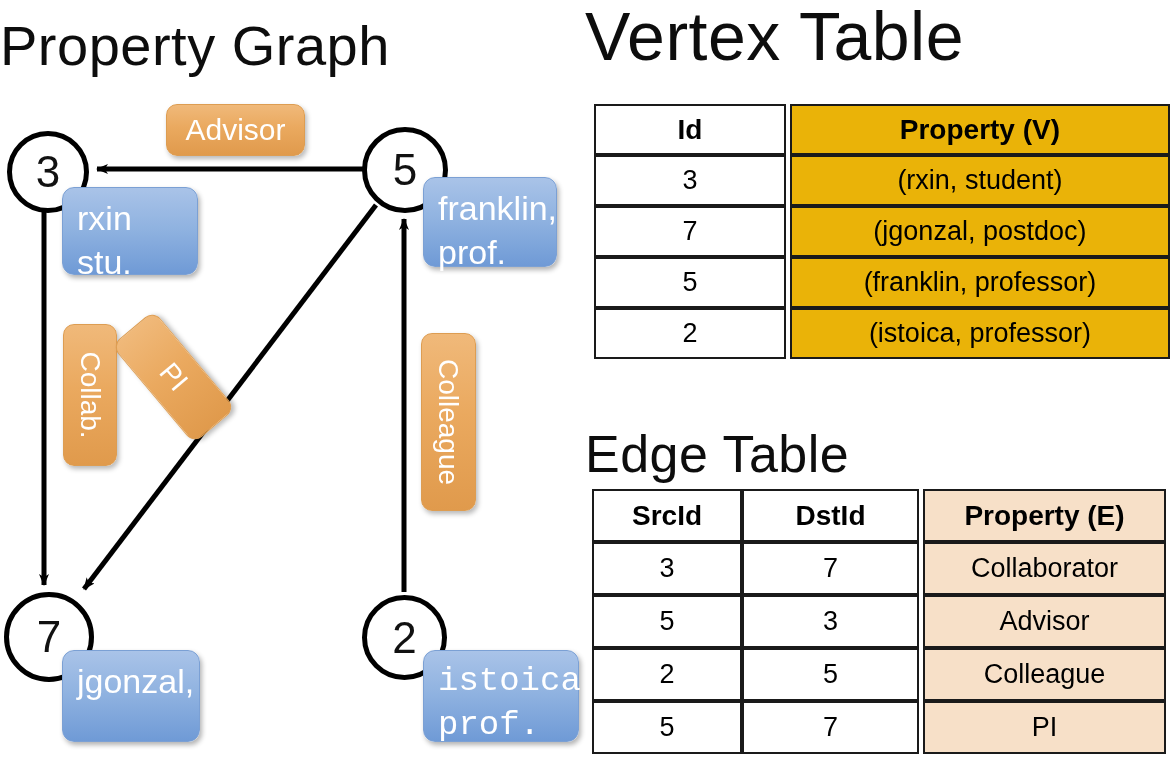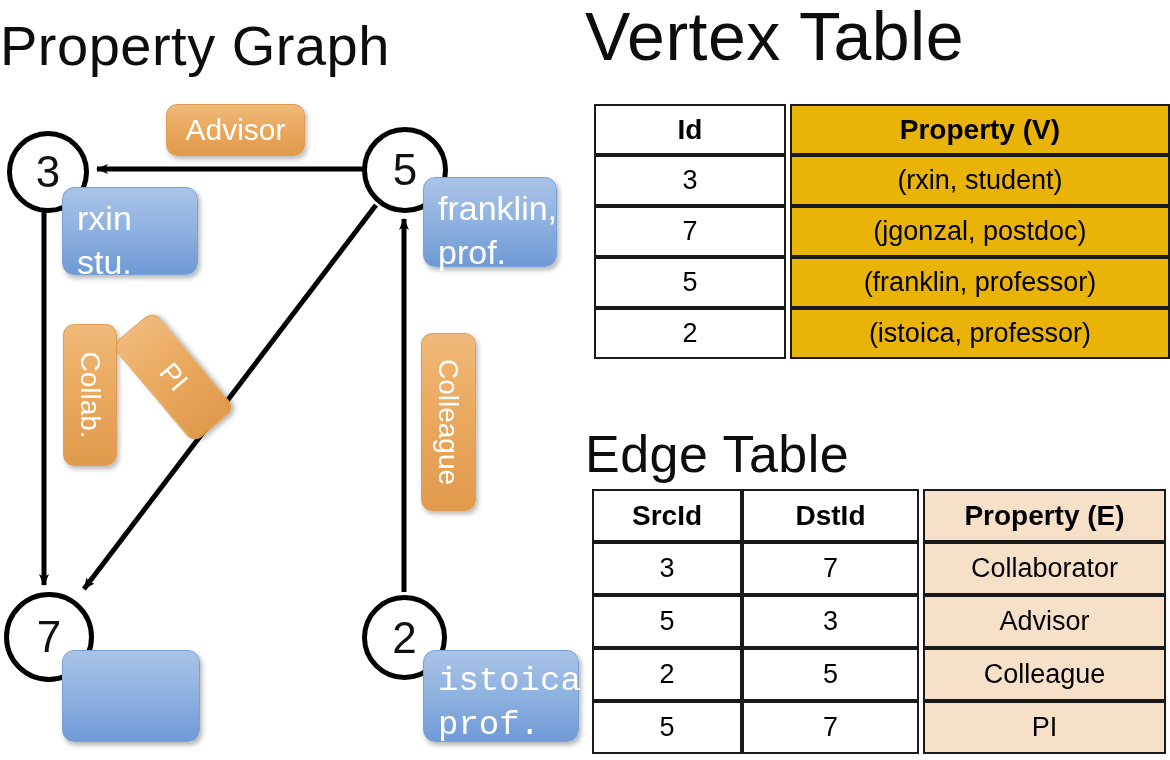--- a/index.html
+++ b/index.html
@@ -211,20 +211,21 @@
 
   <div id="prop-3" class="prop-box">
     <span class="line">rxin</span>
     <span class="line">stu.</span>
   </div>
   <div id="prop-5" class="prop-box">
     <span class="line">franklin,</span>
     <span class="line">prof.</span>
   </div>
   <div id="prop-7" class="prop-box">
+    <span class="line">jgonzal,</span>
   </div>
   <div id="prop-2" class="prop-box">
     <span class="line">istoica</span>
     <span class="line">prof.</span>
   </div>
 
   <div id="label-advisor" class="edge-label">
     <span>Advisor</span>
   </div>
   <div id="label-collab" class="edge-label">

